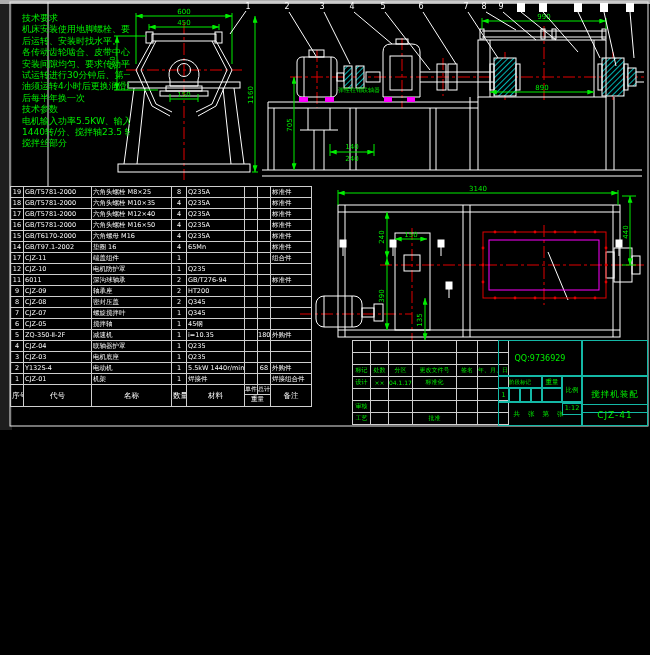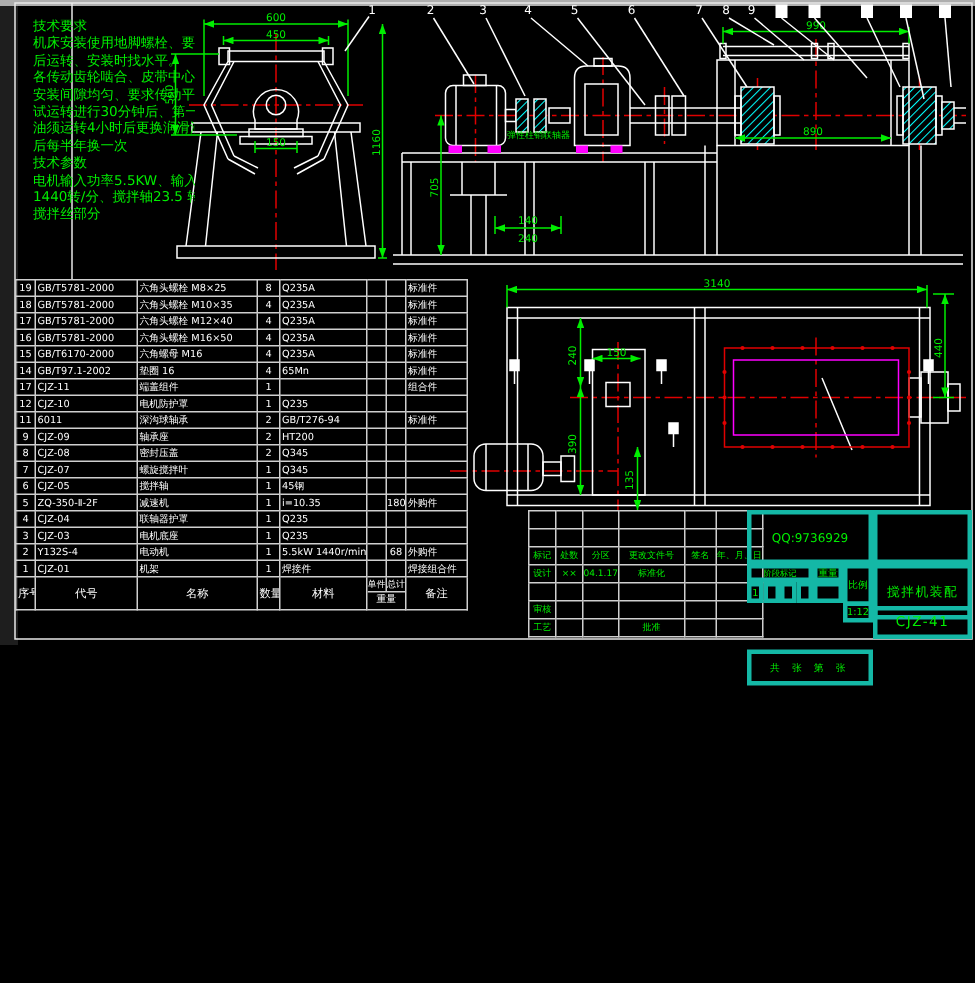--- a/index.html
+++ b/index.html
@@ -25,21 +25,21 @@
   #bom td.ctr{text-align:center;padding:0;}
   #bom tr.hdr td{height:21px;text-align:center;font-size:7.5px;}
   .wcell{display:flex;flex-direction:column;height:100%;}
   .wtop{display:flex;border-bottom:1px solid #cfcfcf;}
   .wtop span{flex:1;border-right:1px solid #cfcfcf;font-size:6px;}
   .wtop span:last-child{border-right:none;}
   .wbot{flex:1;font-size:6.5px;}
 
   
   #tb{position:absolute;left:352px;top:340px;width:296px;height:86px;color:#00ee00;}
-  #tb .cell{position:absolute;border:3px solid #14b8a6;display:flex;align-items:center;
+  #tb .cell{position:absolute;border:1px solid #14b8a6;display:flex;align-items:center;
             justify-content:center;font-size:6.5px;overflow:hidden;white-space:nowrap;
             box-sizing:border-box;}
   #tbl-left{position:absolute;left:0;top:0;border-collapse:collapse;table-layout:fixed;}
   #tbl-left td{border:1px solid #cfcfcf;font-size:6px;color:#00ee00;text-align:center;
                padding:0;overflow:hidden;white-space:nowrap;height:11px;}
 
   
   #wm{position:absolute;left:253px;top:305px;font-size:17px;font-weight:bold;
       letter-spacing:.5px;z-index:30;opacity:.92;}
   #wm .w1{color:#8c9496;}
@@ -638,20 +638,20 @@
     <div class="cell" style="left:146px;top:0;width:84px;height:36px;font-size:8px;">QQ:9736929</div>
     <div class="cell" style="left:146px;top:36px;width:44px;height:12px;font-size:5.5px;">阶段标记</div>
     <div class="cell" style="left:190px;top:36px;width:20px;height:12px;">重量</div>
     <div class="cell" style="left:210px;top:36px;width:20px;height:28px;">比例</div>
     <div class="cell" style="left:146px;top:48px;width:11px;height:14px;">1</div>
     <div class="cell" style="left:157px;top:48px;width:11px;height:14px;"></div>
     <div class="cell" style="left:168px;top:48px;width:11px;height:14px;"></div>
     <div class="cell" style="left:179px;top:48px;width:11px;height:14px;"></div>
     <div class="cell" style="left:190px;top:48px;width:20px;height:14px;"></div>
     <div class="cell" style="left:210px;top:48px;width:20px;height:14px;margin-top:13px;">1:12</div>
-    <div class="cell" style="left:146px;top:62px;width:84px;height:24px;letter-spacing:3px;margin-top:31px;">共  张  第  张</div>
+    <div class="cell" style="left:146px;top:62px;width:84px;height:24px;letter-spacing:3px;">共  张  第  张</div>
 
     <div class="cell" style="left:230px;top:0;width:66px;height:36px;"></div>
     <div class="cell" style="left:230px;top:36px;width:66px;height:37px;font-size:8.5px;letter-spacing:1px;">搅拌机装配</div>
     <div class="cell" style="left:230px;top:64px;width:66px;height:22px;font-size:9px;letter-spacing:1px;">CJZ-41</div>
   </div>
 
 </div>
 
 </body></html>

